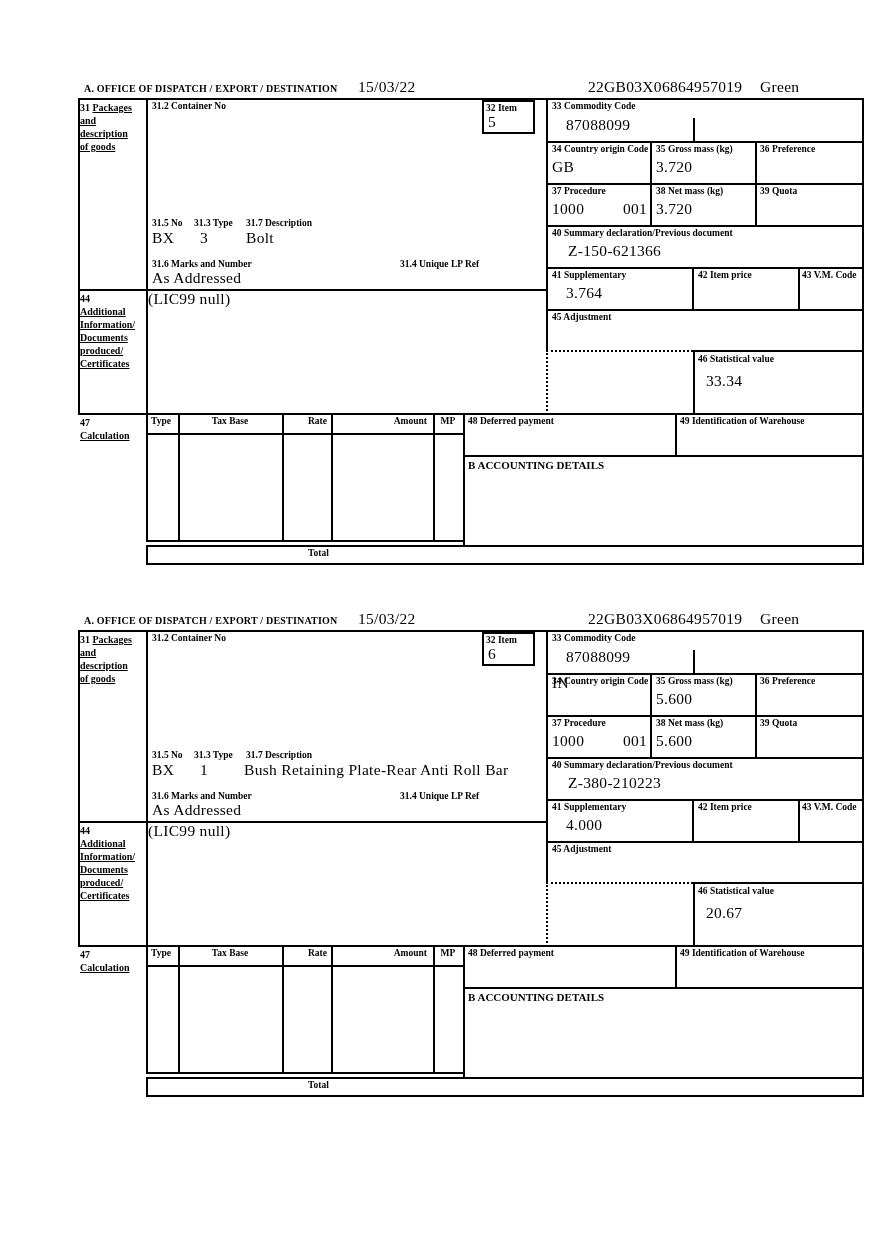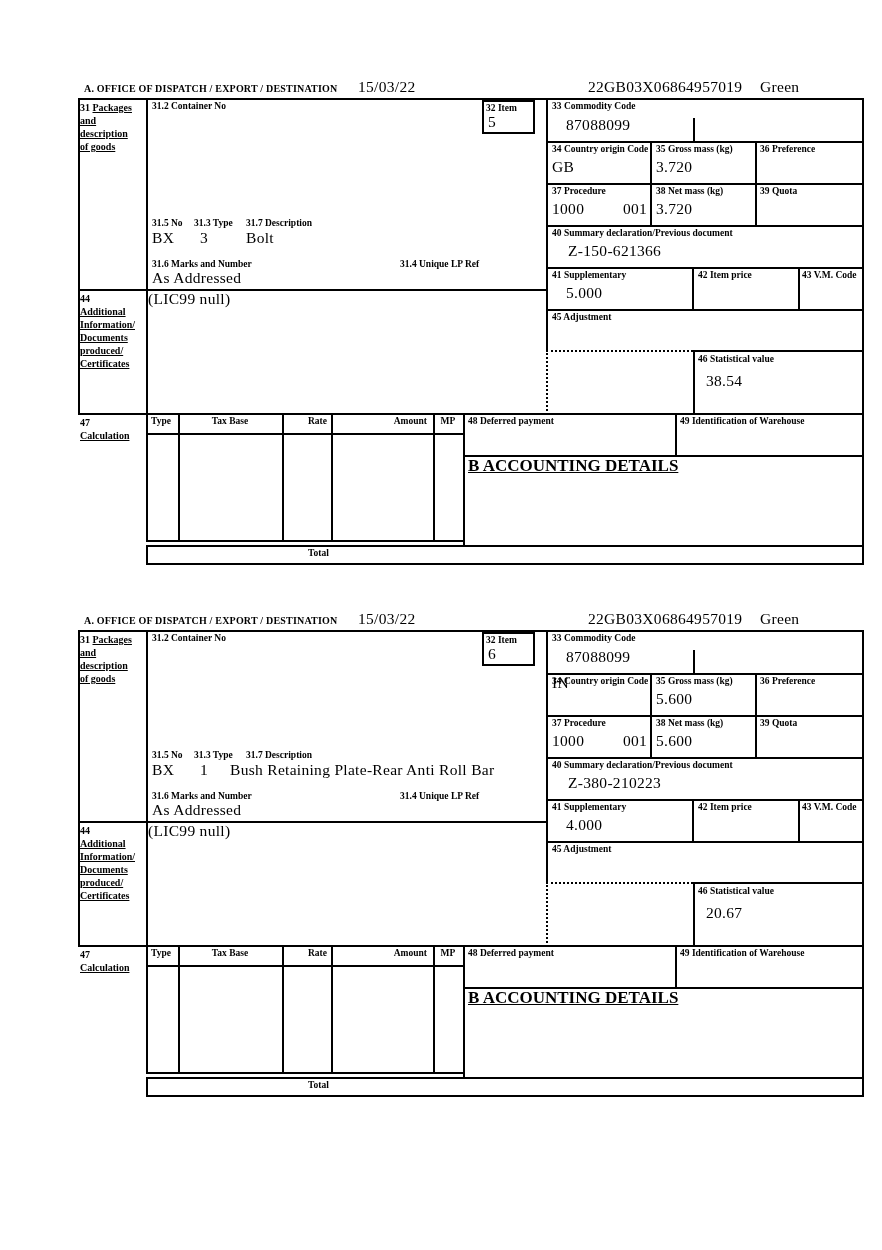--- a/index.html
+++ b/index.html
@@ -7,21 +7,21 @@
     position:relative; width:882px; height:1250px; background:#ffffff;
     font-family:"Liberation Serif", serif; color:#000; overflow:hidden;
   }
   .sheet { position:absolute; left:78px; width:786px; height:505px; }
   .abs { position:absolute; white-space:nowrap; }
   .hl { position:absolute; height:2px; background:#000; }
   .vl { position:absolute; width:2px; background:#000; }
   .hdot { position:absolute; height:0; border-top:2px dotted #000; }
   .vdot { position:absolute; width:0; border-left:2px dotted #000; }
   .lbl { font-weight:bold; font-size:9.5px; line-height:11px; }
-  .lbl-lg { font-weight:bold; font-size:17px; line-height:13px;text-decoration:underline; }
+  .lbl-lg { font-weight:bold; font-size:11px; line-height:13px; }
   .val { font-size:15.5px; line-height:18px; letter-spacing:.3px; }
   .side { font-weight:bold; font-size:10px; line-height:13px; white-space:nowrap; }
   .side .u { text-decoration:underline; }
   .hdr-a { font-weight:bold; font-size:10px; letter-spacing:.2px; }
   .hdr-v { font-size:15.5px; letter-spacing:.3px; }
   .box32 { position:absolute; left:404px; top:20px; width:53px; height:34px;
            border:2px solid #000; box-sizing:border-box; }
   .ctr { text-align:center; white-space:nowrap; }
   .rgt { text-align:right; white-space:nowrap; }
 </style>
@@ -113,36 +113,36 @@
     <span class="abs lbl" style="left:74px;  top:179px;">31.6 Marks and Number</span>
     <span class="abs lbl" style="left:322px; top:179px;">31.4 Unique LP Ref</span>
     <span class="abs val" style="left:74px;  top:189px;">As Addressed</span>
 
     <span class="abs lbl" style="left:474px; top:148px;">40 Summary declaration/Previous document</span>
     <span class="abs val" style="left:490px; top:162px;">Z-150-621366</span>
 
     <span class="abs lbl" style="left:474px; top:190px;">41 Supplementary</span>
     <span class="abs lbl" style="left:620px; top:190px;">42 Item price</span>
     <span class="abs lbl" style="left:724px; top:190px;">43 V.M. Code</span>
-    <span class="abs val" style="left:488px; top:204px;">5.000</span>
+    <span class="abs val" style="left:488px; top:204px;">3.764</span>
 
     <div class="abs side" style="left:2px; top:212px;">
       <span>44</span><br>
       <span class="u">Additional</span><br>
       <span class="u">Information/</span><br>
       <span class="u">Documents</span><br>
       <span class="u">produced/</span><br>
       <span class="u">Certificates</span>
     </div>
     <span class="abs val" style="left:70px; top:210px;">(LIC99 null)</span>
 
     <span class="abs lbl" style="left:474px; top:232px;">45 Adjustment</span>
 
     <span class="abs lbl" style="left:620px; top:274px;">46 Statistical value</span>
-    <span class="abs val" style="left:628px; top:292px;">38.54</span>
+    <span class="abs val" style="left:628px; top:292px;">33.34</span>
 
     <div class="abs side" style="left:2px; top:336px;">
       <span>47</span><br>
       <span class="u">Calculation</span>
     </div>
 
     <span class="abs lbl" style="left:73px; top:336px;">Type</span>
     <span class="abs lbl ctr" style="left:100px; top:336px; width:104px;">Tax Base</span>
     <span class="abs lbl rgt" style="left:204px; top:336px; width:45px;">Rate</span>
     <span class="abs lbl rgt" style="left:253px; top:336px; width:96px;">Amount</span>
@@ -227,21 +227,21 @@
     <span class="abs lbl" style="left:682px; top:106px;">39 Quota</span>
     <span class="abs val" style="left:474px; top:120px;">1000</span>
     <span class="abs val" style="left:545px; top:120px;">001</span>
     <span class="abs val" style="left:578px; top:120px;">5.600</span>
 
     <span class="abs lbl" style="left:74px;  top:138px;">31.5 No</span>
     <span class="abs lbl" style="left:116px; top:138px;">31.3 Type</span>
     <span class="abs lbl" style="left:168px; top:138px;">31.7 Description</span>
     <span class="abs val" style="left:74px;  top:149px;">BX</span>
     <span class="abs val" style="left:122px; top:149px;">1</span>
-    <span class="abs val" style="left:152px; top:149px;font-family:Liberation Serif, serif;">Bush Retaining Plate-Rear Anti Roll Bar</span>
+    <span class="abs val" style="left:166px; top:149px;font-family:Liberation Serif, serif;">Bush Retaining Plate-Rear Anti Roll Bar</span>
 
     <span class="abs lbl" style="left:74px;  top:179px;">31.6 Marks and Number</span>
     <span class="abs lbl" style="left:322px; top:179px;">31.4 Unique LP Ref</span>
     <span class="abs val" style="left:74px;  top:189px;">As Addressed</span>
 
     <span class="abs lbl" style="left:474px; top:148px;">40 Summary declaration/Previous document</span>
     <span class="abs val" style="left:490px; top:162px;">Z-380-210223</span>
 
     <span class="abs lbl" style="left:474px; top:190px;">41 Supplementary</span>
     <span class="abs lbl" style="left:620px; top:190px;">42 Item price</span>

